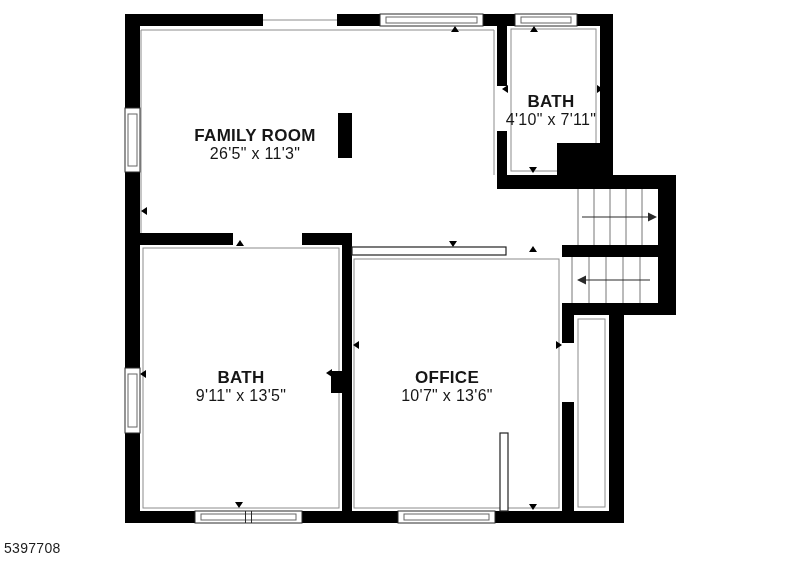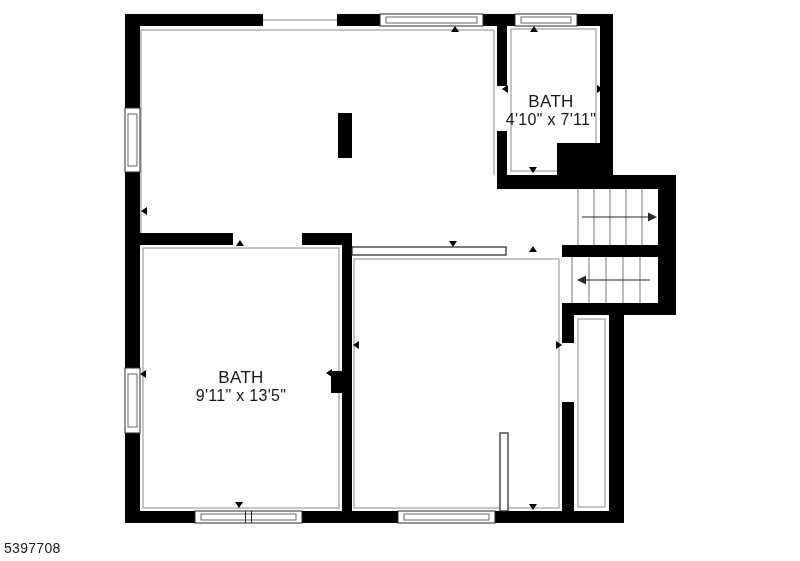--- a/index.html
+++ b/index.html
@@ -1,21 +1,21 @@
 <!DOCTYPE html>
 <html><head>
 <meta charset="utf-8">
 <style>
   html,body{margin:0;padding:0;background:#ffffff;}
   .stage{position:relative;width:800px;height:561px;background:#ffffff;overflow:hidden;
          font-family:"Liberation Sans", sans-serif;}
   .plan-svg{position:absolute;left:0;top:0;}
   .room-label{position:absolute;transform:translate(-50%,-50%);text-align:center;
               white-space:nowrap;color:#161616;line-height:18px;letter-spacing:.3px;}
-  .room-name{font-size:17px;}
+  .room-name{font-size:17px;font-weight:bold;}
   .room-dims{font-size:16px;}
   .listing-id{position:absolute;left:4px;top:540px;font-size:14px;color:#1c1c1c;
               letter-spacing:.3px;}
 </style>
 </head>
 <body>
 
 <div class="stage">
 
   <svg class="plan-svg" width="800" height="561" viewBox="0 0 800 561">
@@ -93,26 +93,34 @@
       <polygon points="603,89 597,85 597,93" fill="#000000"></polygon>
       <polygon points="533,173 529,167 537,167" fill="#000000"></polygon>
       <polygon points="140,374 146,370 146,378" fill="#000000"></polygon>
       <polygon points="353,345 359,341 359,349" fill="#000000"></polygon>
       <polygon points="326,373 332,369 332,377" fill="#000000"></polygon>
       <polygon points="562,345 556,341 556,349" fill="#000000"></polygon>
       <polygon points="239,508 235,502 243,502" fill="#000000"></polygon>
       <polygon points="533,510 529,504 537,504" fill="#000000"></polygon>
     </svg>
 
+  <div class="room-label" style="left:255px;top:145px;">
+    <div class="room-name">FAMILY ROOM</div>
+    <div class="room-dims">26'5" x 11'3"</div>
+  </div>
 
   <div class="room-label" style="left:551px;top:111px;">
     <div class="room-name">BATH</div>
     <div class="room-dims">4'10" x 7'11"</div>
   </div>
 
   <div class="room-label" style="left:241px;top:387px;">
     <div class="room-name">BATH</div>
     <div class="room-dims">9'11" x 13'5"</div>
   </div>
 
+  <div class="room-label" style="left:447px;top:387px;">
+    <div class="room-name">OFFICE</div>
+    <div class="room-dims">10'7" x 13'6"</div>
+  </div>
 
   <div class="listing-id">5397708</div>
 </div>
 
 </body></html>

